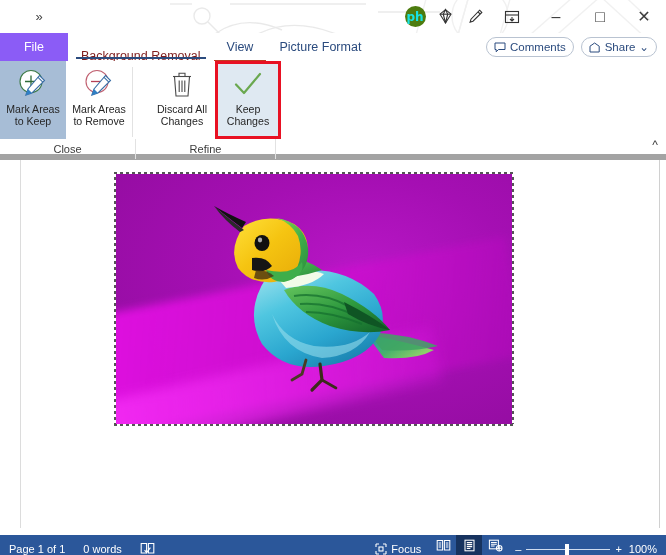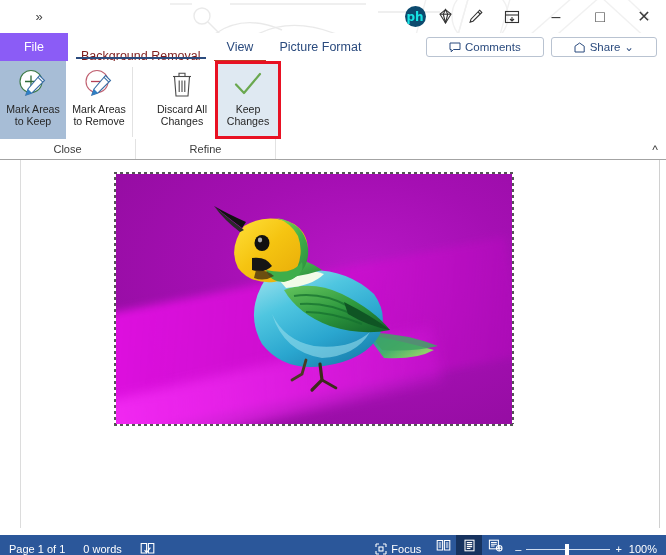--- a/index.html
+++ b/index.html
@@ -29,21 +29,21 @@
   .tb-title {
     font-size: 12.5px; color: #222; letter-spacing: .2px;
     margin-left: 4px; z-index: 3; white-space: nowrap;
   }
   .tb-spacer { flex: 1; }
   .tb-icon {
     width: 30px; height: 30px; display: flex; align-items: center;
     justify-content: center; z-index: 3;
   }
   .ph-logo {
-    width: 21px; height: 21px; border-radius: 50%; background: #0c4a6e;
+    width: 21px; height: 21px; border-radius: 50%; background: #4d7c0f;
     display: flex; align-items: center; justify-content: center;
     font-size: 12px; font-weight: bold; color: #18e3e3;
     font-family: "DejaVu Sans", sans-serif; line-height: 1;
   }
   .win-btn {
     width: 44px; height: 33px; display: flex; align-items: center;
     justify-content: center; z-index: 3; color: #3a3a3a;
   }
 
   
@@ -68,30 +68,30 @@
   }
   .tab-redline {
     position: absolute; left: 0; right: 0; bottom: -1px;
     height: 2px; background: #c23b22;
   }
   .tabstrip-right {
     margin-left: auto; display: flex; align-items: center; gap: 7px;
     padding-right: 9px;
   }
   .pillbtn {
-    height: 20px; border: 1px solid #b9c3d1; border-radius: 3px;
+    height: 20px; border: 1px solid #b9c3d1; border-radius: 10px;
     background: #fff; color: #2b4b7e; font-size: 11.5px;
-    display: flex; align-items: center; gap: 4px; padding: 0 22px;
+    display: flex; align-items: center; gap: 4px; padding: 0 7px;
     white-space: nowrap;
   }
 
   
   .ribbon {
     position: absolute; top: 61px; left: 0; width: 666px; height: 99px;
-    background: #ffffff; border-bottom: 1px solid #a3a3a3;
+    background: #ffffff; border-bottom: 6px solid #a3a3a3;
   }
   .ribbon-groups { display: flex; height: 78px; }
   .rgroup { display: flex; position: relative; }
   .rgroup-sep {
     width: 1px; background: #e2e2e2; margin: 6px 0 2px 0; align-self: stretch;
   }
   .rbtn {
     width: 66px; padding-top: 5px;
     display: flex; flex-direction: column; align-items: center;
     text-align: center; font-size: 10.6px; color: #262626; line-height: 1.16;

